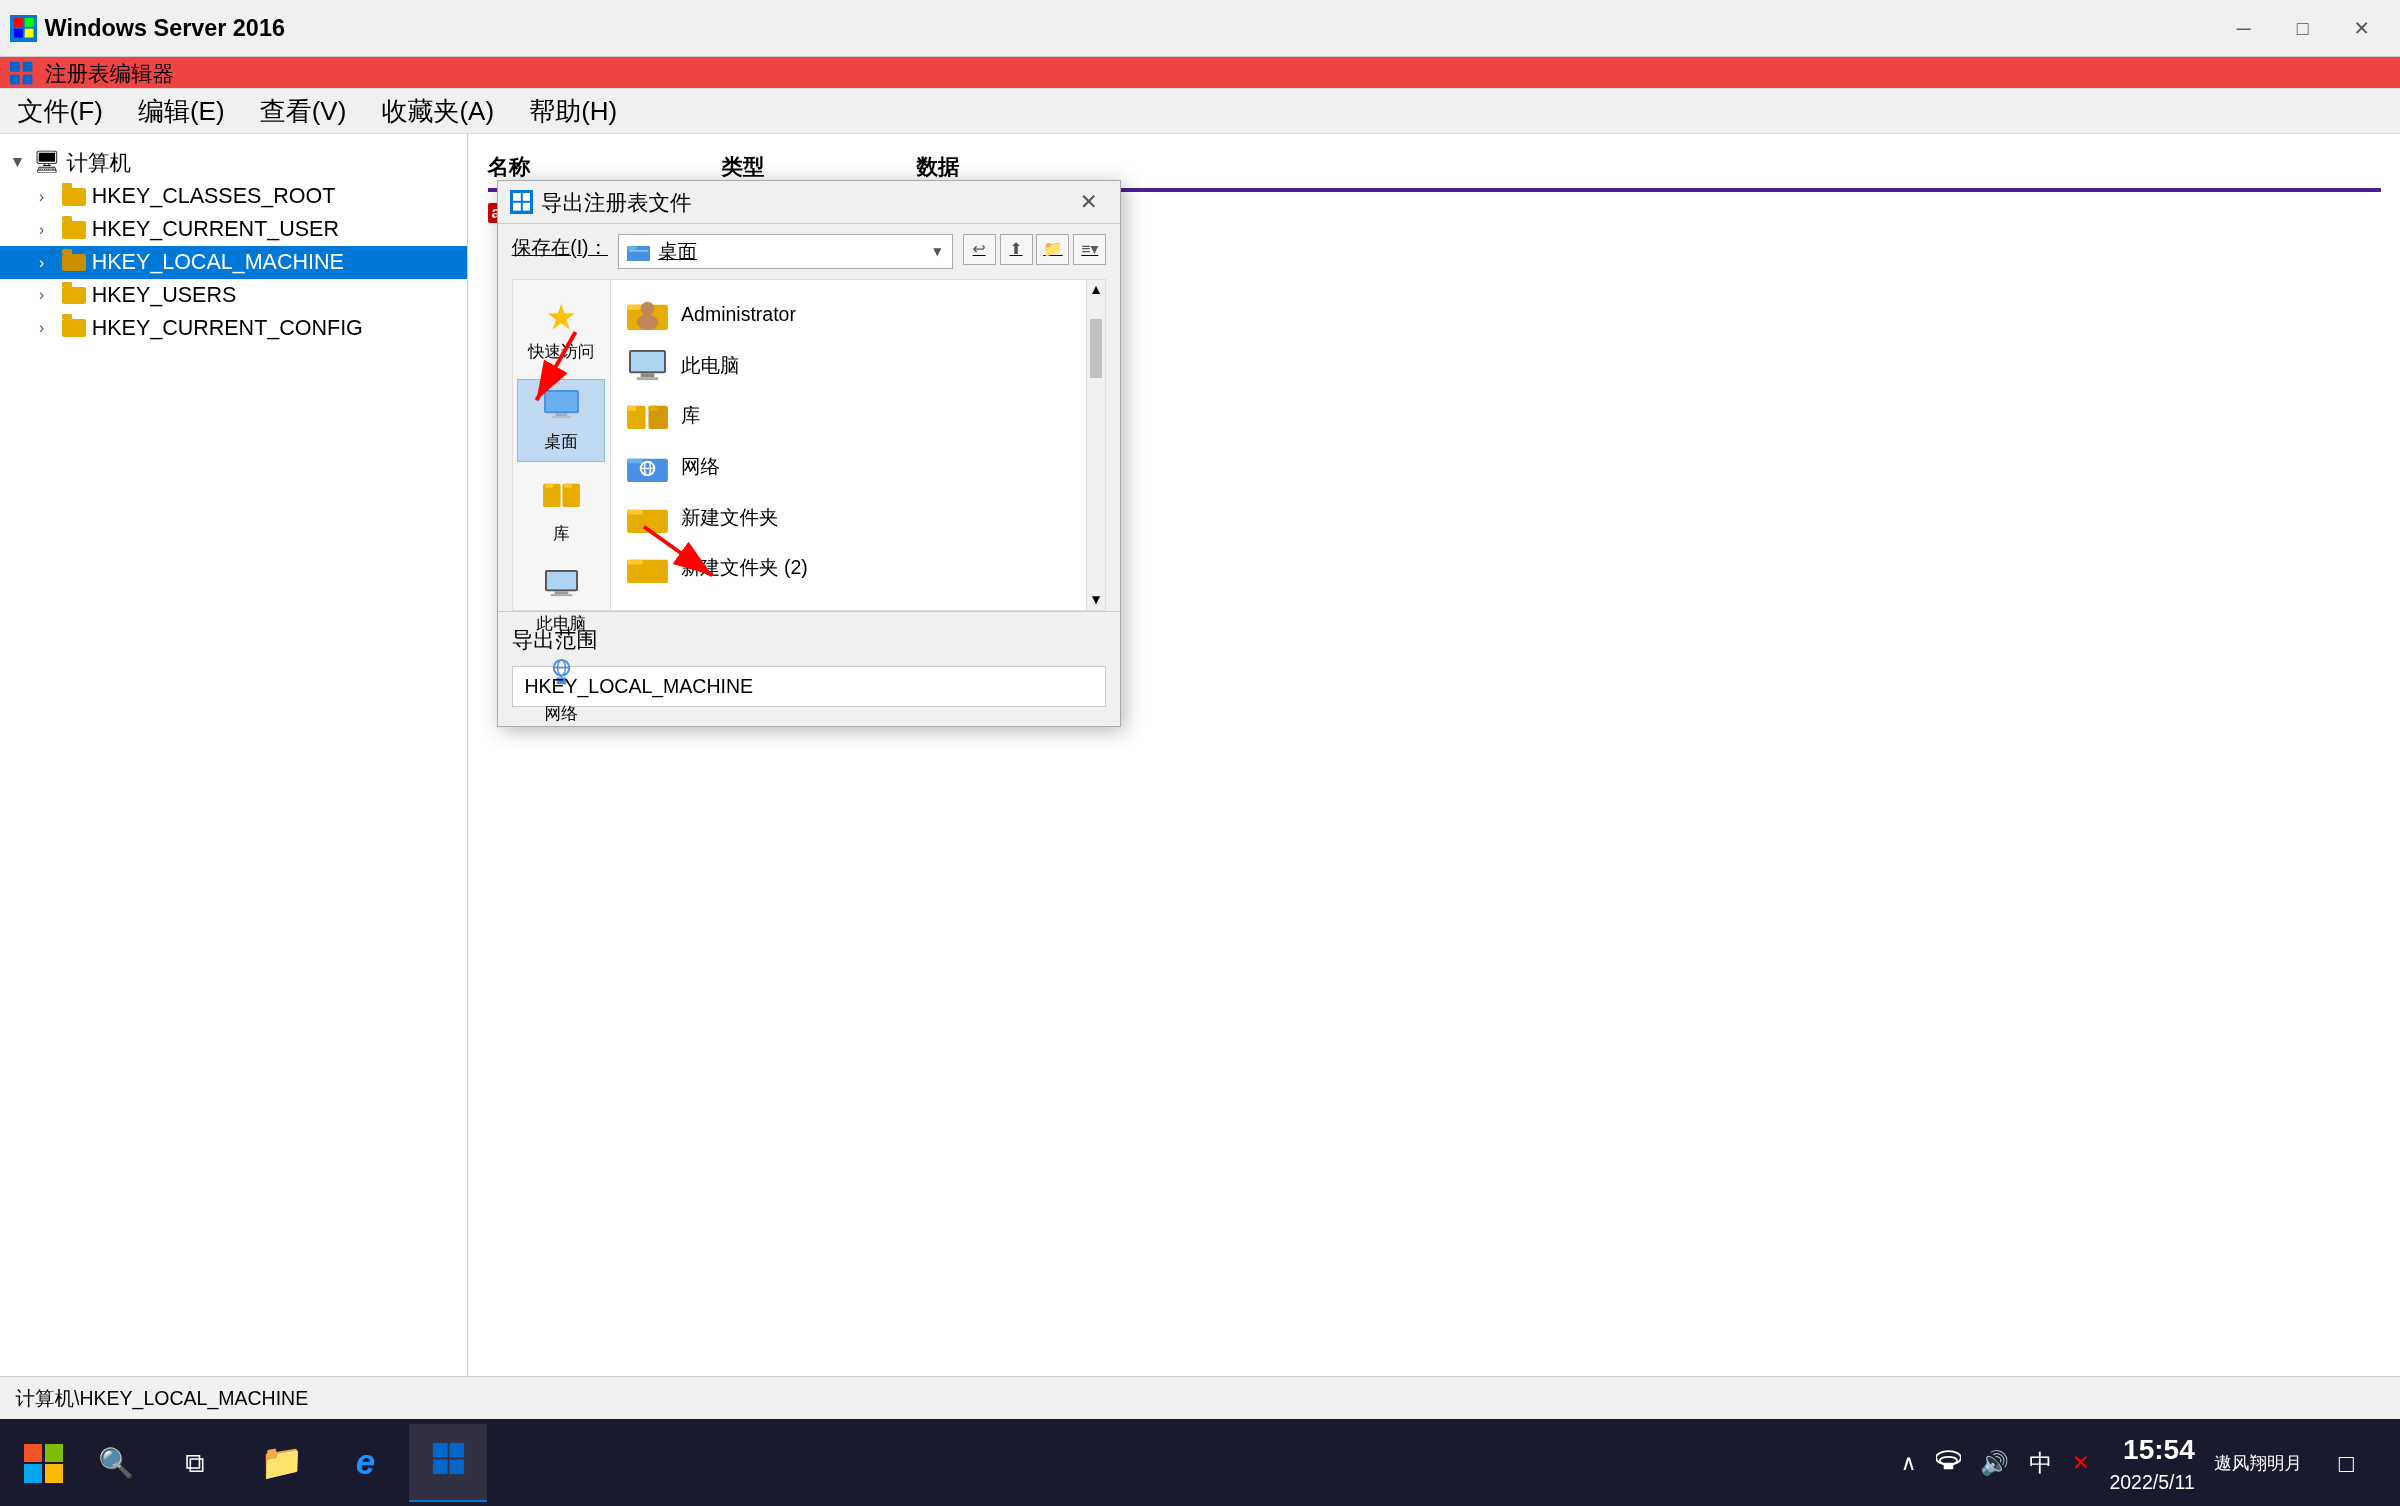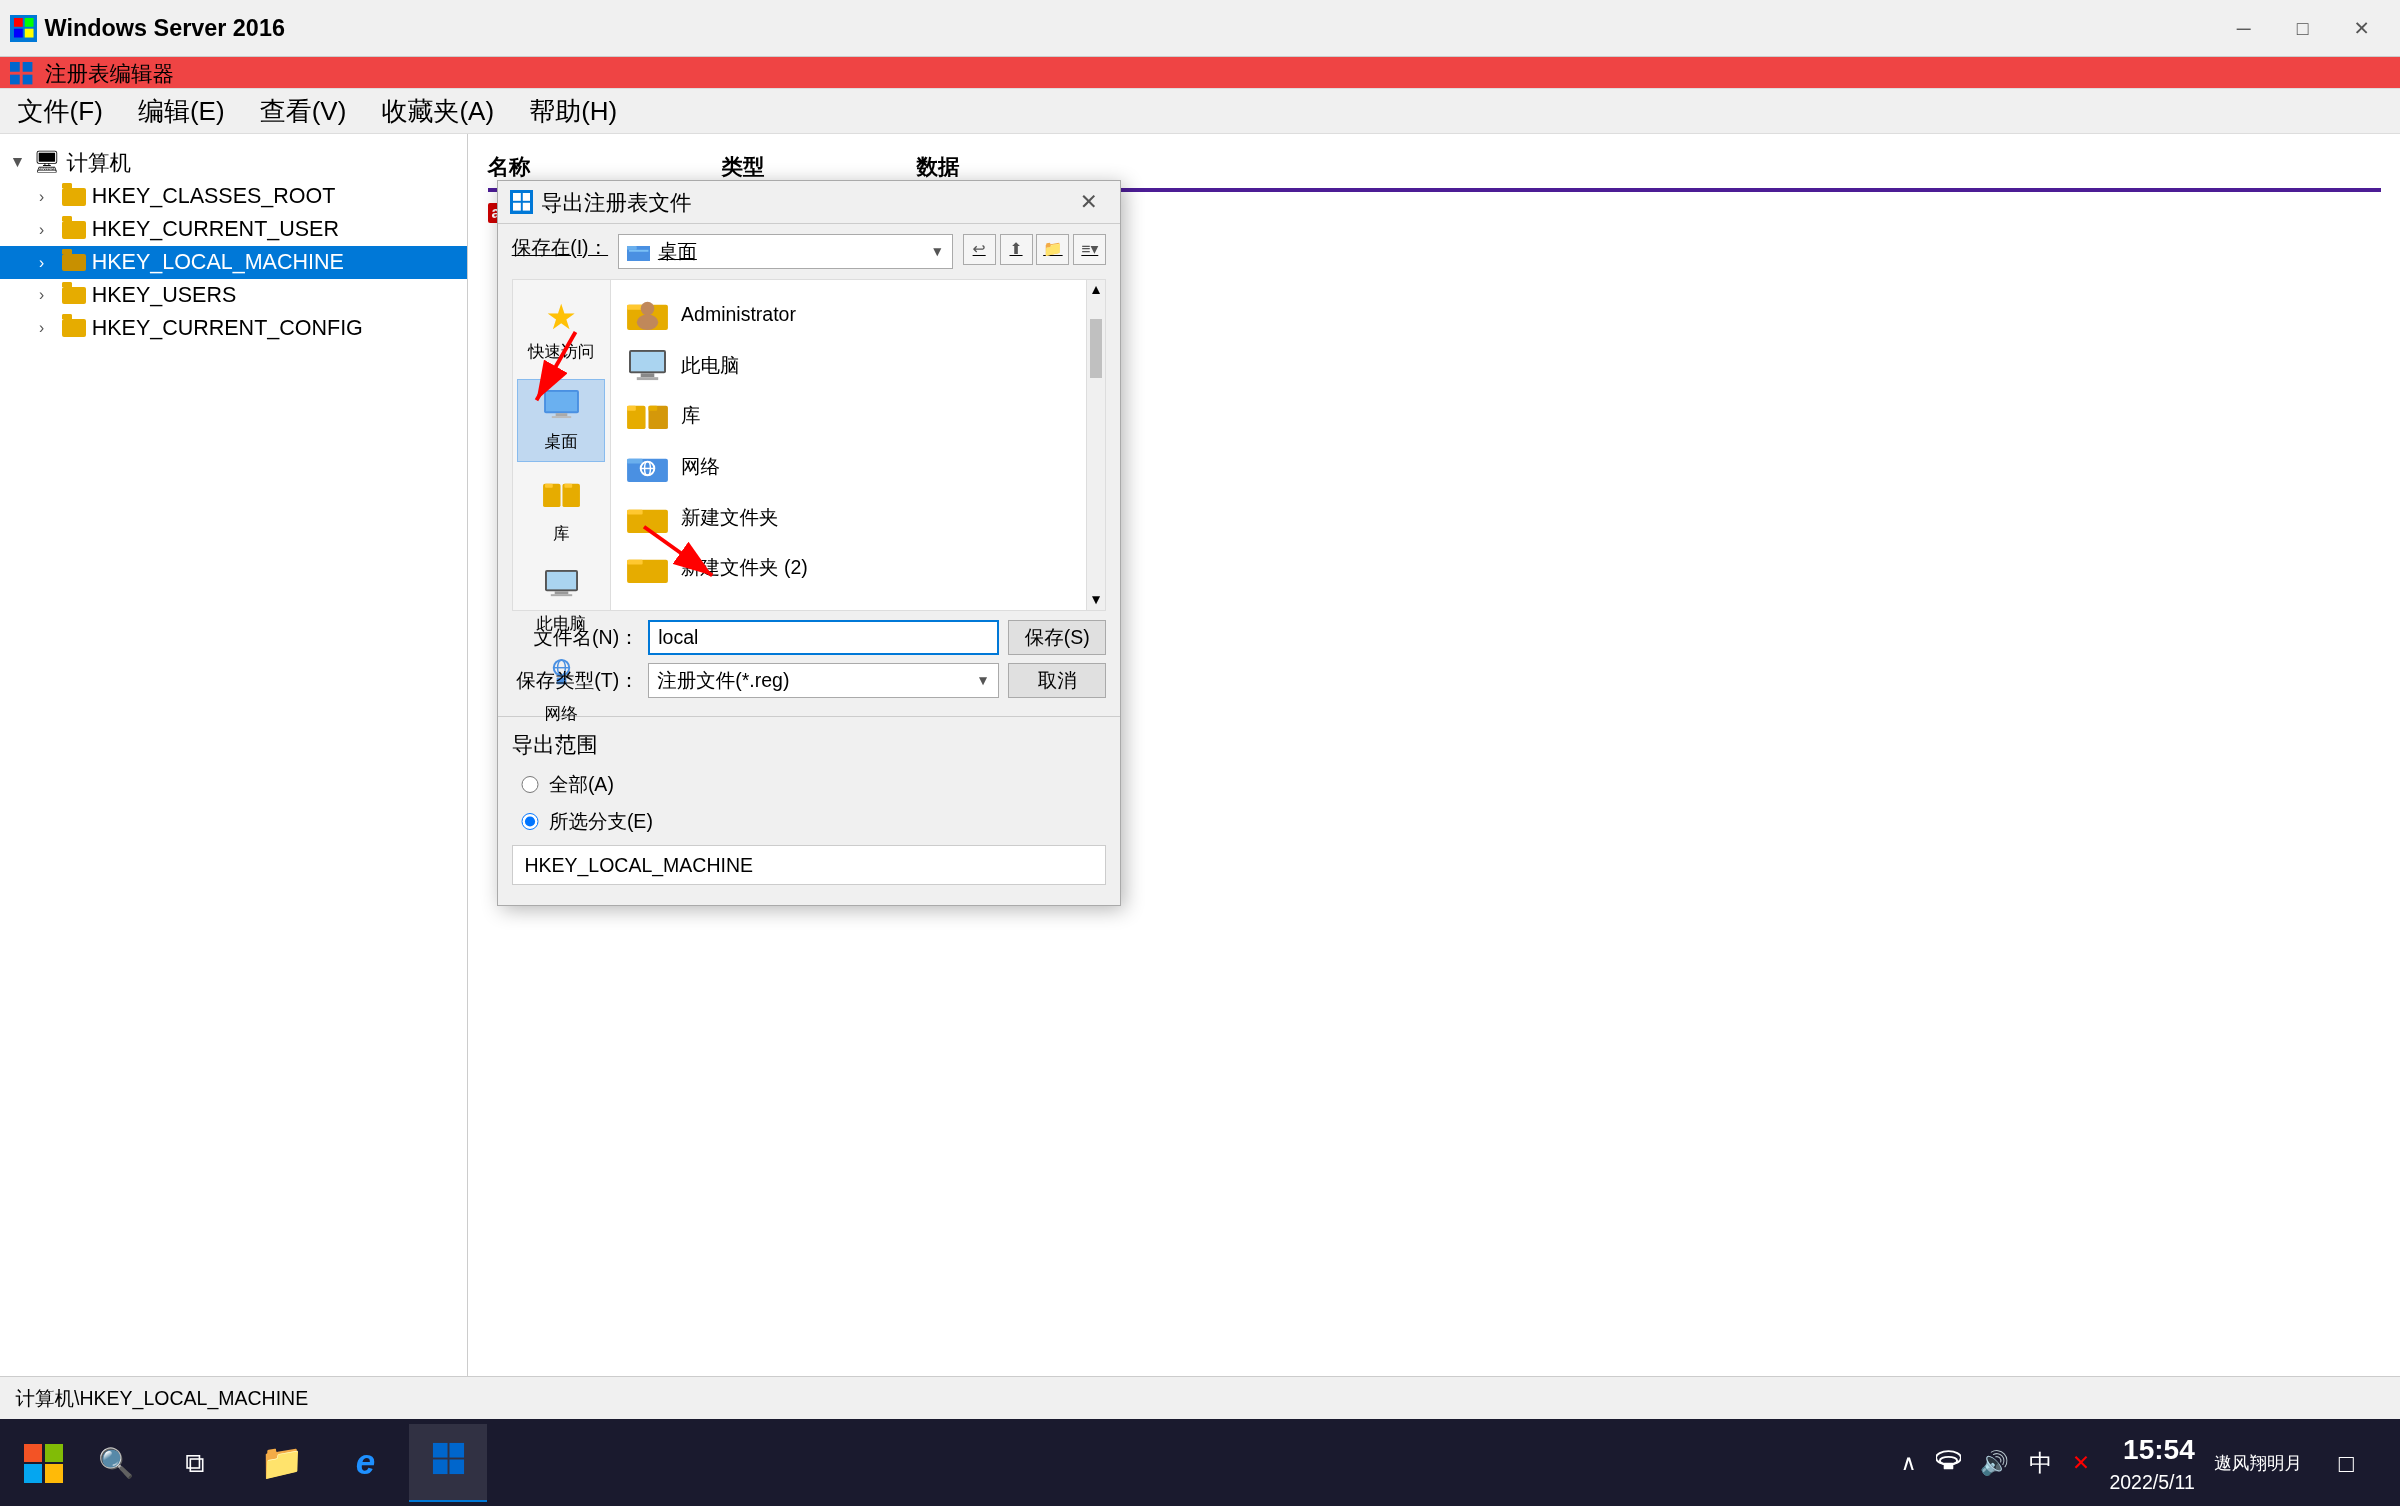--- a/index.html
+++ b/index.html
@@ -811,47 +811,23 @@
       </div>
     </div>
 
     <div class="dialog-scrollbar">
       <div style="height:19.5px;display:flex;align-items:center;justify-content:center;font-size:13.7px;cursor:pointer;">▲</div>
       <div class="scrollbar-thumb"></div>
       <div style="margin-top:auto;height:19.5px;display:flex;align-items:center;justify-content:center;font-size:13.7px;cursor:pointer;">▼</div>
     </div>
   </div>
 
-  <div class="dialog-footer">
-    <div class="footer-row">
-      <span class="footer-label">文件名(N)：</span>
-      <input type="text" class="footer-input" value="local" style="height: 35px; border: 2px solid rgb(0, 120, 215); font-size: 19.5px; padding: 0px 7.8px; flex: 1 1 0%; outline: none;">
-      <button class="footer-btn primary" style="width:98px;height:35px;">保存(S)</button>
-    </div>
-    <div class="footer-row">
-      <span class="footer-label">保存类型(T)：</span>
-      <div class="footer-select">
-        <span>注册文件(*.reg)</span>
-      </div>
-      <button class="footer-btn" style="width:98px;height:35px;">取消</button>
-    </div>
-  </div>
 
   <div class="export-range">
     <div class="range-title">导出范围</div>
-    <div class="radio-group">
-      <label class="radio-item">
-        <input type="radio" class="radio-input" name="export_range" style="">
-        <span>全部(A)</span>
-      </label>
-      <label class="radio-item">
-        <input type="radio" class="radio-input" name="export_range" checked="" style="">
-        <span>所选分支(E)</span>
-      </label>
-    </div>
     <div class="range-path-box">
       <span>HKEY_LOCAL_MACHINE</span>
     </div>
   </div>
 </div>
 
 <div style="position:absolute;top:322px;left:517px;pointer-events:none;z-index:999;">
   <svg width="78" height="98" viewBox="0 0 80 100">
     <defs>
       <marker id="arrowhead1" markerWidth="10" markerHeight="7" refX="10" refY="3.5" orient="auto">

